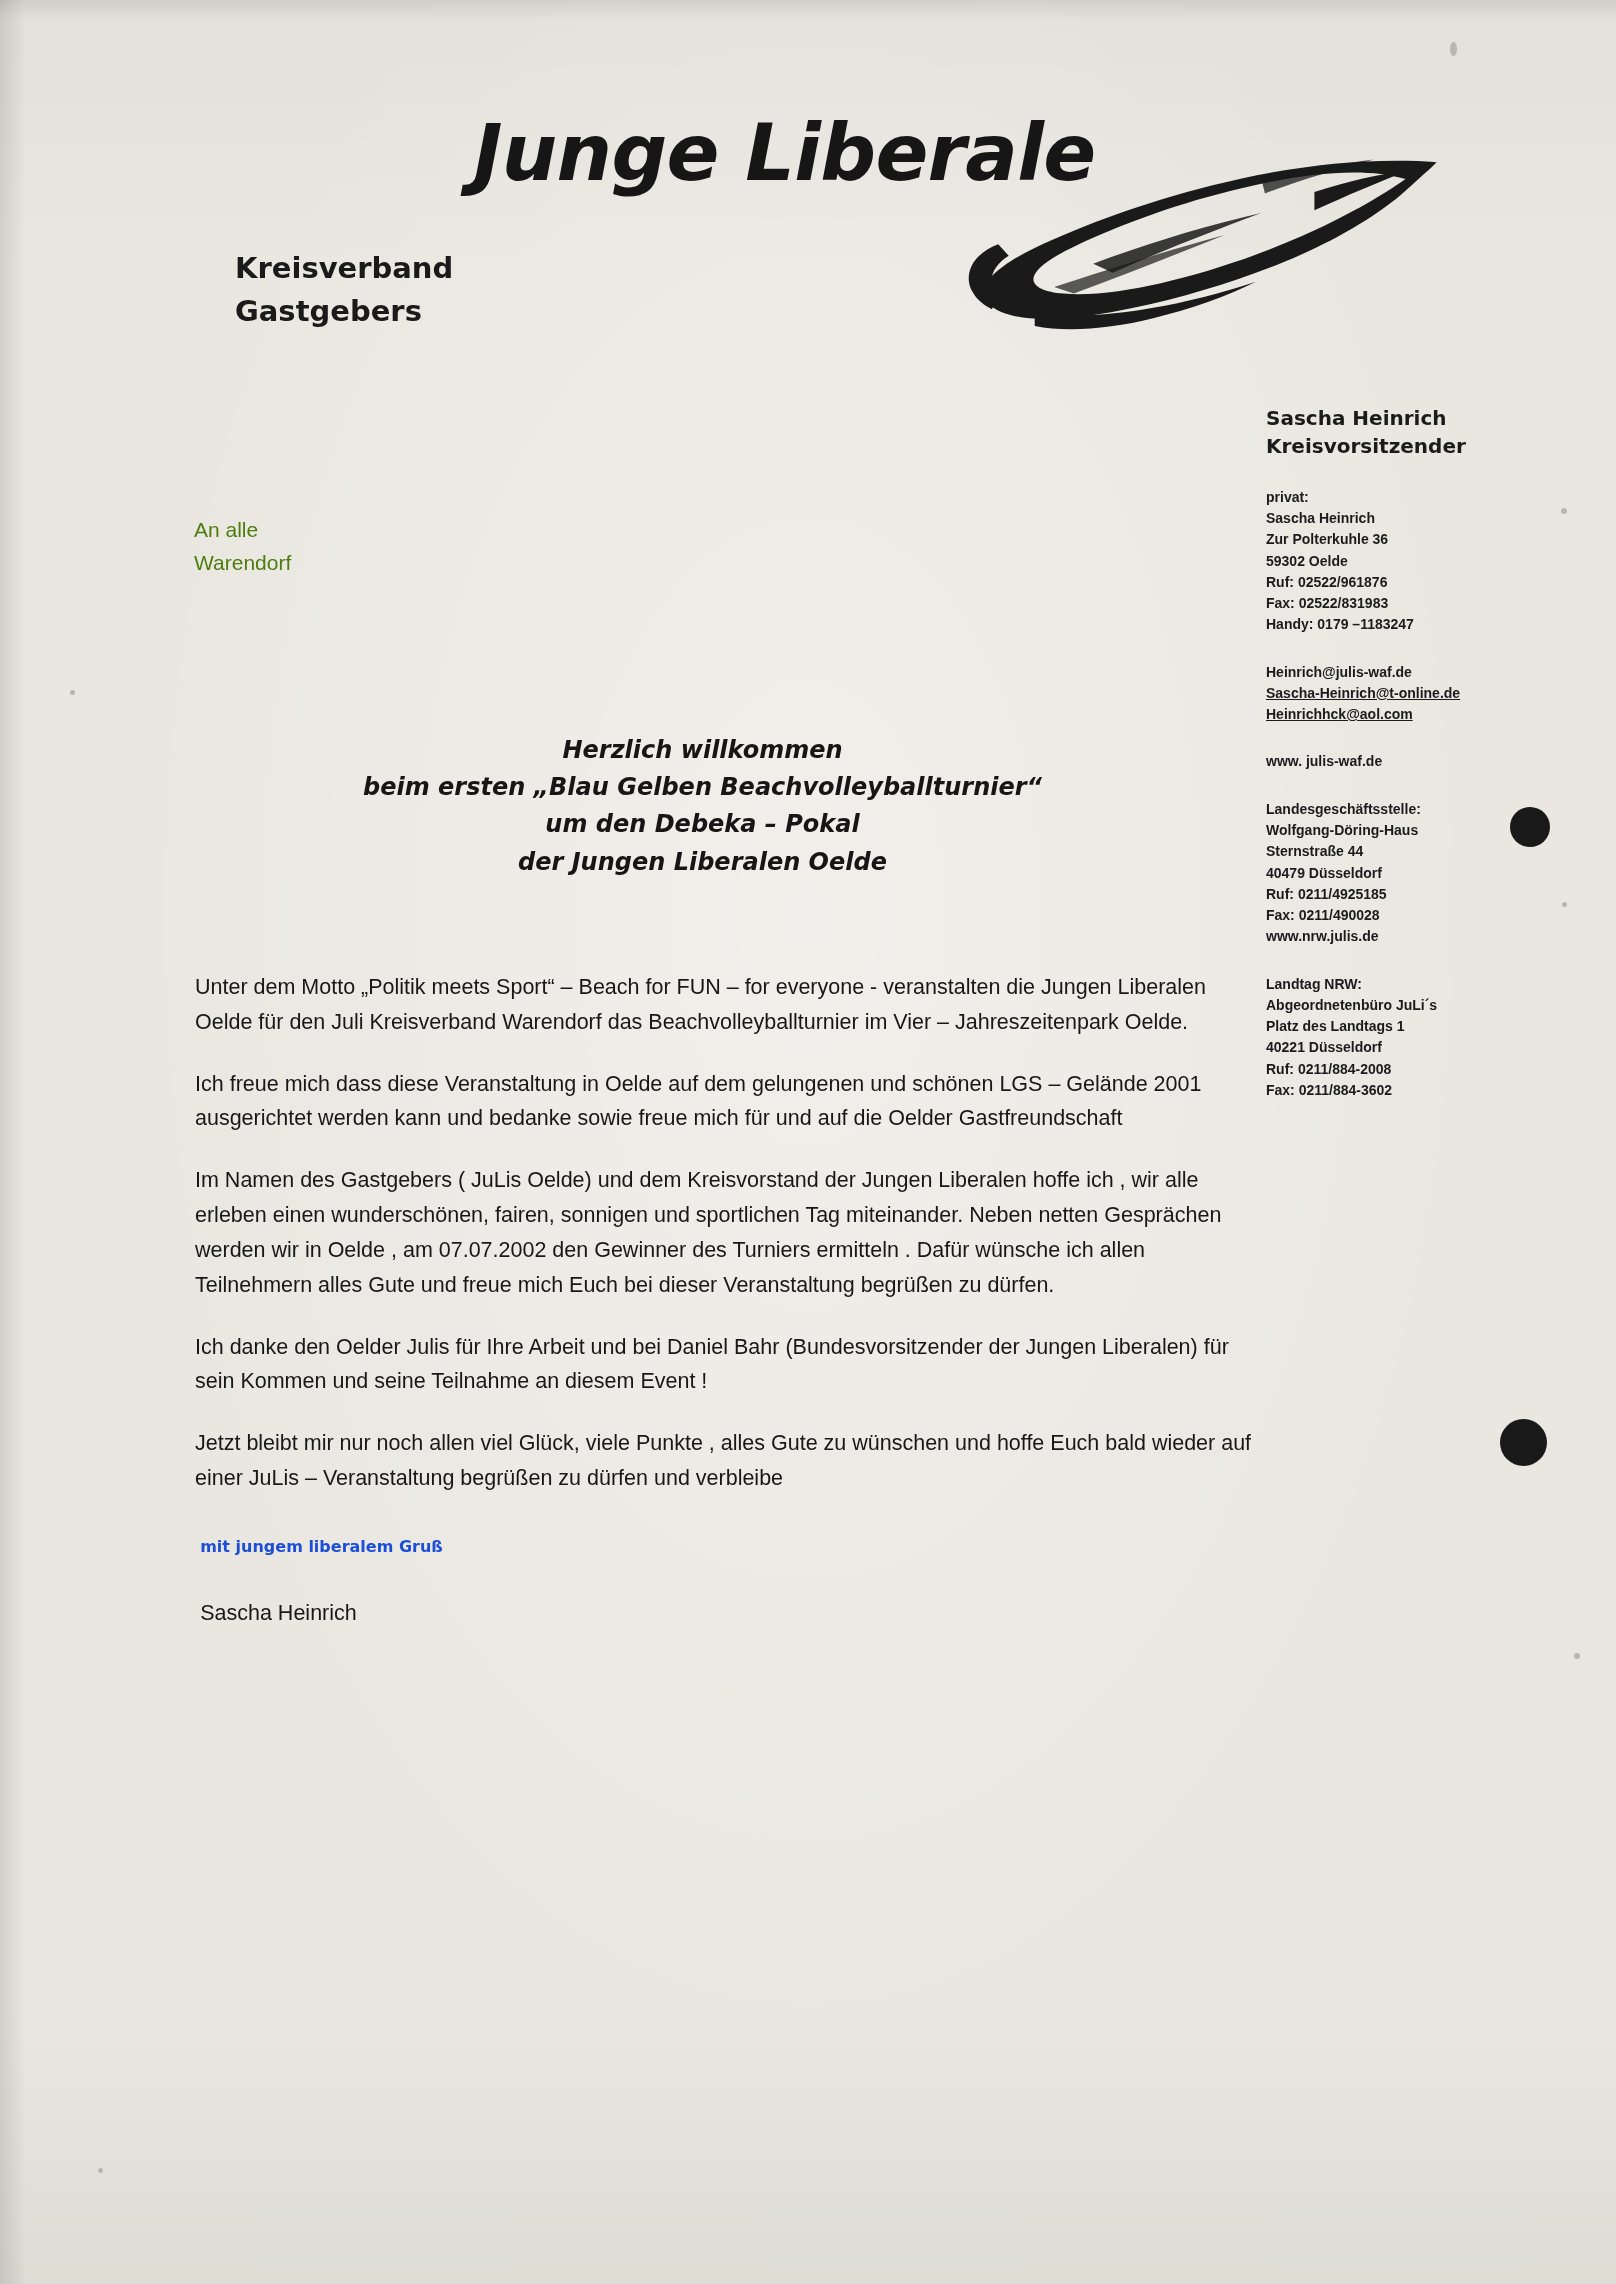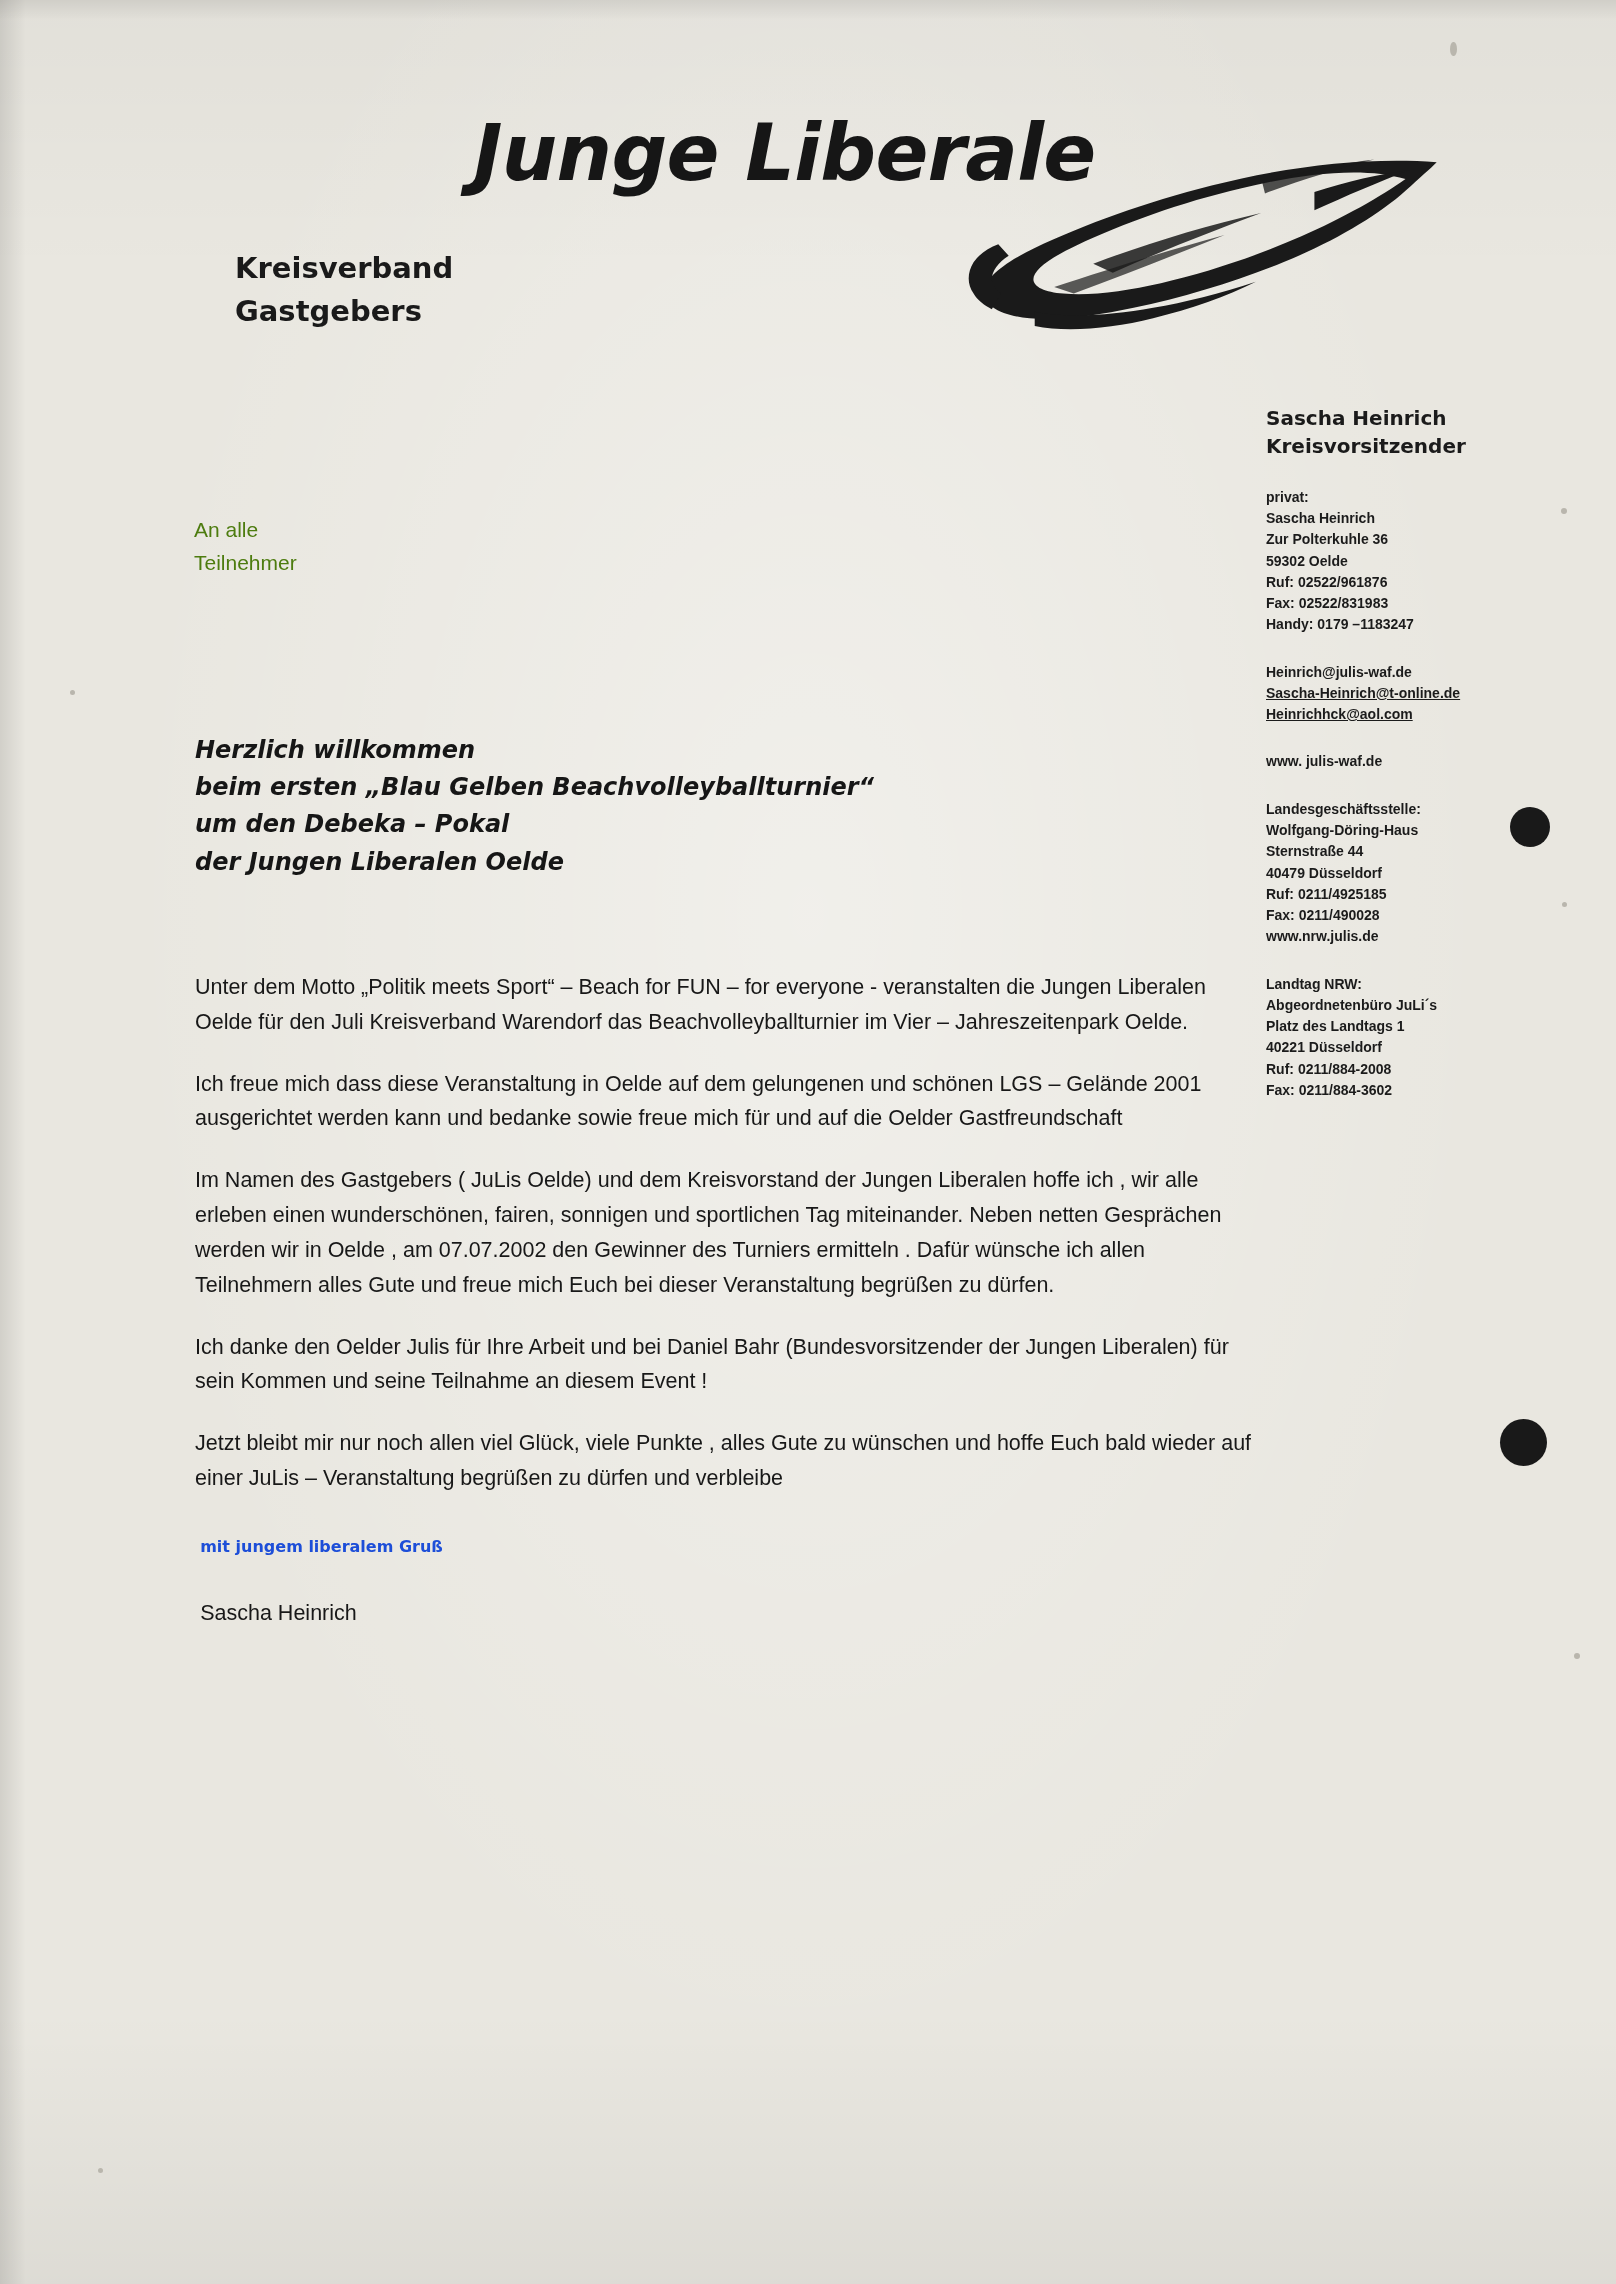--- a/index.html
+++ b/index.html
@@ -110,21 +110,21 @@
     line-height: 1.55;
     color: #4d7c0f;
   }
 
   
   .headline {
     position: absolute;
     left: 195px;
     top: 732px;
     width: 1015px;
-    text-align: left;
+    text-align: center;
     font-family: "DejaVu Sans", sans-serif;
     font-weight: bold;
     font-style: italic;
     font-size: 24px;
     line-height: 1.55;
     color: #161616;
   }
 
   
   .body-text {
@@ -242,21 +242,21 @@
       <div class="rc-line">Abgeordnetenbüro JuLi´s</div>
       <div class="rc-line">Platz des Landtags 1</div>
       <div class="rc-line">40221 Düsseldorf</div>
       <div class="rc-line">Ruf: 0211/884-2008</div>
       <div class="rc-line">Fax: 0211/884-3602</div>
     </div>
   </div>
 
   <div class="addressee">
     <div>An alle</div>
-    <div>Teilnehmer</div>
+    <div>Warendorf</div>
   </div>
 
   <div class="headline">
     <div>Herzlich willkommen</div>
     <div>beim ersten „Blau Gelben Beachvolleyballturnier“</div>
     <div>um den Debeka – Pokal</div>
     <div>der Jungen Liberalen Oelde</div>
   </div>
 
   <div class="body-text">

